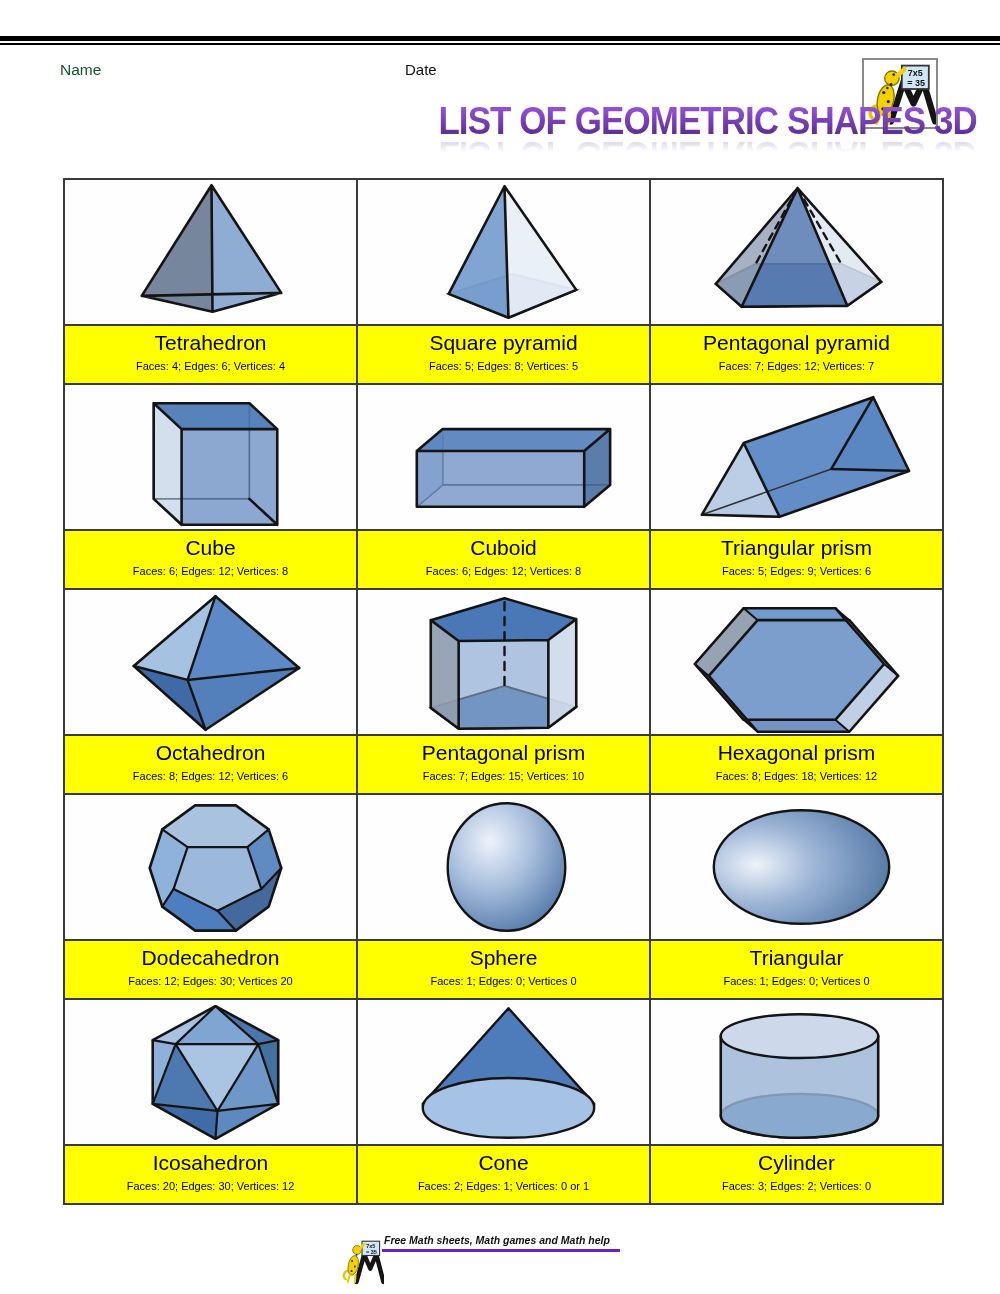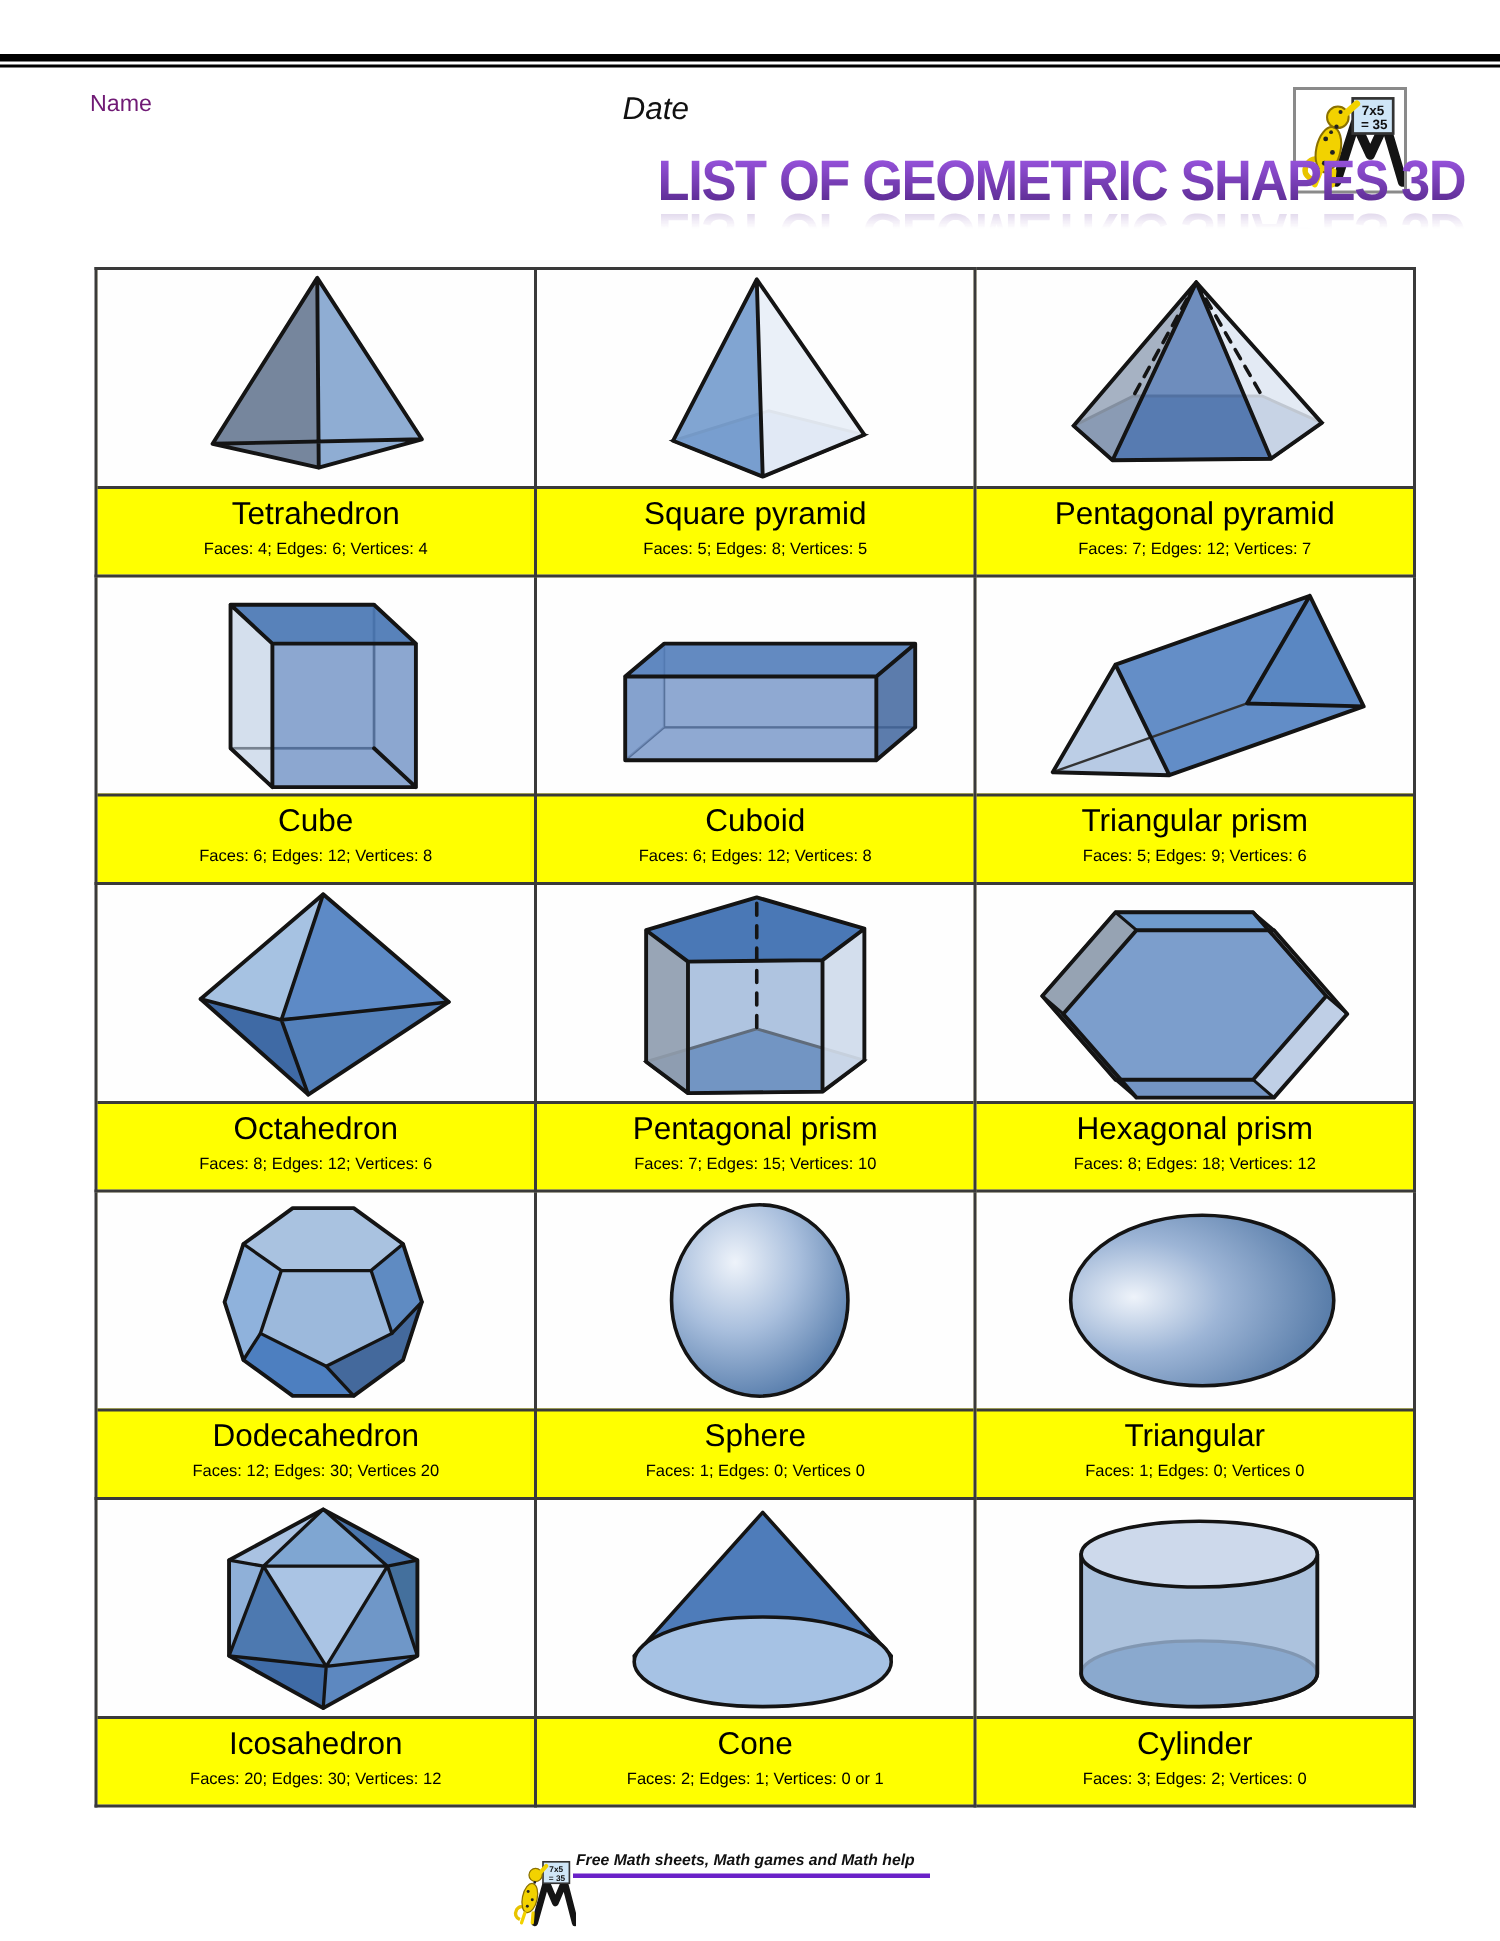--- a/index.html
+++ b/index.html
@@ -3,38 +3,38 @@
 <meta charset="utf-8">
 <style>
   html,body{margin:0;padding:0;}
   body{
     width:1000px;height:1294px;position:relative;background:#ffffff;
     font-family:"Liberation Sans", sans-serif;color:#000;overflow:hidden;
   }
   
   .rule-thick{position:absolute;top:36px;left:0;width:1000px;height:5px;background:#000;}
   .rule-thin{position:absolute;top:43px;left:0;width:1000px;height:2px;background:#000;}
-  .name-label{position:absolute;top:61px;left:60px;font-size:15.5px;color:#701a75;}
-  .date-label{position:absolute;top:61px;left:415px;font-size:21px;color:#111;font-style:italic;}
+  .name-label{position:absolute;top:61px;left:60px;font-size:15.5px;color:#14532d;}
+  .date-label{position:absolute;top:61px;left:405px;font-size:15px;color:#111;}
   
   .corner-logo{position:absolute;top:58px;left:862px;width:76px;height:71px;background:#fff;
     border:2px solid #8a8a8a;box-sizing:border-box;}
   
   .title-wrap{position:absolute;top:100px;left:0;width:1000px;text-align:right;}
   .page-title{
     display:inline-block;font-size:38px;font-weight:bold;letter-spacing:-1px;
     transform:scaleX(.92);
     background:linear-gradient(#9a55e0 10%,#5a2b90 85%);
     -webkit-background-clip:text;background-clip:text;color:transparent;
     -webkit-box-reflect:below -10px linear-gradient(transparent 55%, rgba(0,0,0,.35));
   }
   
   table.shapes-table{position:absolute;top:178px;left:63px;border-collapse:collapse;
     table-layout:fixed;width:873px;}
-  table.shapes-table td{border:2px solid #3a3a3a;padding:0;width:291px;vertical-align:top;background:#fef9c3;}
+  table.shapes-table td{border:2px solid #3a3a3a;padding:0;width:291px;vertical-align:top;background:#15803d;}
   .shape-area{height:144px;background:#fefefe;display:flex;align-items:center;justify-content:center;overflow:hidden;}
   .caption{background:#ffff00;border-top:2px solid #3a3a3a;text-align:center;padding:3px 0 6px 0;}
   .shape-name{font-size:21px;line-height:27px;color:#000;}
   .shape-info{font-size:11px;line-height:21px;color:#000;}
   svg .edge{stroke:#141414;stroke-linejoin:round;stroke-linecap:round;fill:none;}
   
   .footer{position:absolute;top:1234px;left:50%;transform:translateX(-50%);width:252px;}
   .footer-icon{position:absolute;left:-34px;top:0px;}
   .footer-tagline{font-size:10.5px;font-weight:bold;color:#111;margin-left:10px;white-space:nowrap;font-style:italic;}
   .footer-rule{height:3px;background:#6a21c8;margin:3px 0 1px 8px;width:238px;}

